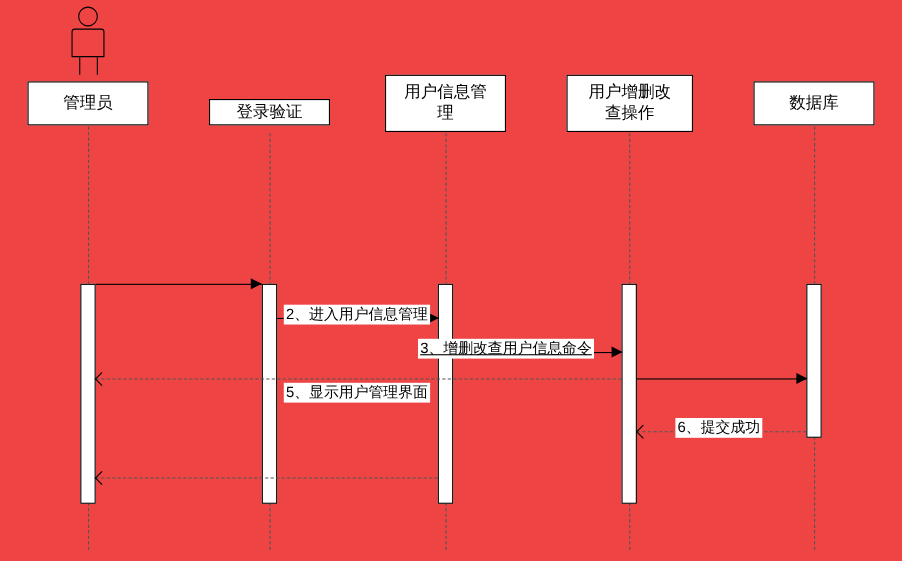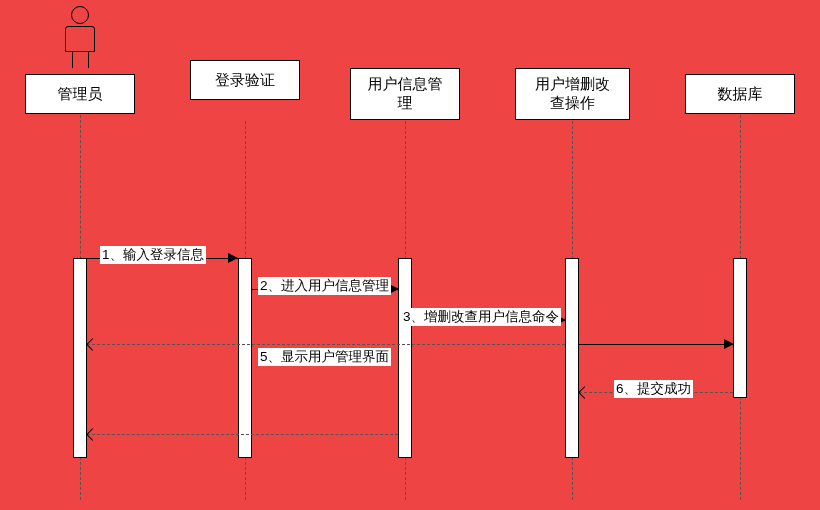--- a/index.html
+++ b/index.html
@@ -107,21 +107,21 @@
 
   <div class="lifeline-line" style="left:80px; top:115px; height:385px;"></div>
   <div class="lifeline-line" style="left:245px; top:121px; height:379px;"></div>
   <div class="lifeline-line" style="left:405px; top:121px; height:379px;"></div>
   <div class="lifeline-line" style="left:572px; top:121px; height:379px;"></div>
   <div class="lifeline-line" style="left:740px; top:115px; height:385px;"></div>
 
   <div class="lifeline-box" style="left:25px; top:74px; width:110px; height:40px;">
     <span>管理员</span>
   </div>
-  <div class="lifeline-box" style="left:190px; top:60px; width:110px; height:40px;">
+  <div class="lifeline-box" style="left:190px; top:90px; width:110px; height:24px;">
     <span>登录验证</span>
   </div>
   <div class="lifeline-box" style="left:350px; top:68px; width:110px; height:52px; flex-direction:column;">
     <span>用户信息管</span>
     <span>理</span>
   </div>
   <div class="lifeline-box" style="left:515px; top:68px; width:115px; height:52px; flex-direction:column;">
     <span>用户增删改</span>
     <span>查操作</span>
   </div>
@@ -130,29 +130,28 @@
   </div>
 
   <div class="activation" style="left:73px; top:258px; width:14px; height:200px;"></div>
   <div class="activation" style="left:238px; top:258px; width:14px; height:200px;"></div>
   <div class="activation" style="left:398px; top:258px; width:14px; height:200px;"></div>
   <div class="activation" style="left:565px; top:258px; width:14px; height:200px;"></div>
   <div class="activation" style="left:733px; top:258px; width:14px; height:140px;"></div>
 
   <div class="msg-line solid" style="left:87px; top:258px; width:151px;"></div>
   <div class="arrow filled-right" style="left:228px; top:253px;"></div>
-  <div class="msg-label" style="left:100px; top:246px;">1、输入登录信息</div>
 
   <div class="msg-line solid" style="left:252px; top:289px; width:146px;"></div>
   <div class="arrow filled-right" style="left:389px; top:284px;"></div>
   <div class="msg-label" style="left:258px; top:277px;">2、进入用户信息管理</div>
 
   <div class="msg-line solid" style="left:412px; top:320px; width:153px;"></div>
   <div class="arrow filled-right" style="left:556px; top:315px;"></div>
-  <div class="msg-label" style="left:401px; top:308px;">3、增删改查用户信息命令</div>
+  <div class="msg-label" style="left:380px; top:308px;text-decoration:underline;">3、增删改查用户信息命令</div>
 
   <div class="msg-line solid" style="left:579px; top:344px; width:154px;"></div>
   <div class="arrow filled-right" style="left:724px; top:339px;"></div>
 
   <div class="msg-line dashed" style="left:87px; top:344px; width:478px;"></div>
   <div class="arrow open-left" style="left:88px; top:340px;"></div>
   <div class="msg-label" style="left:258px; top:348px;">5、显示用户管理界面</div>
 
   <div class="msg-line dashed" style="left:579px; top:392px; width:154px;"></div>
   <div class="arrow open-left" style="left:580px; top:388px;"></div>

